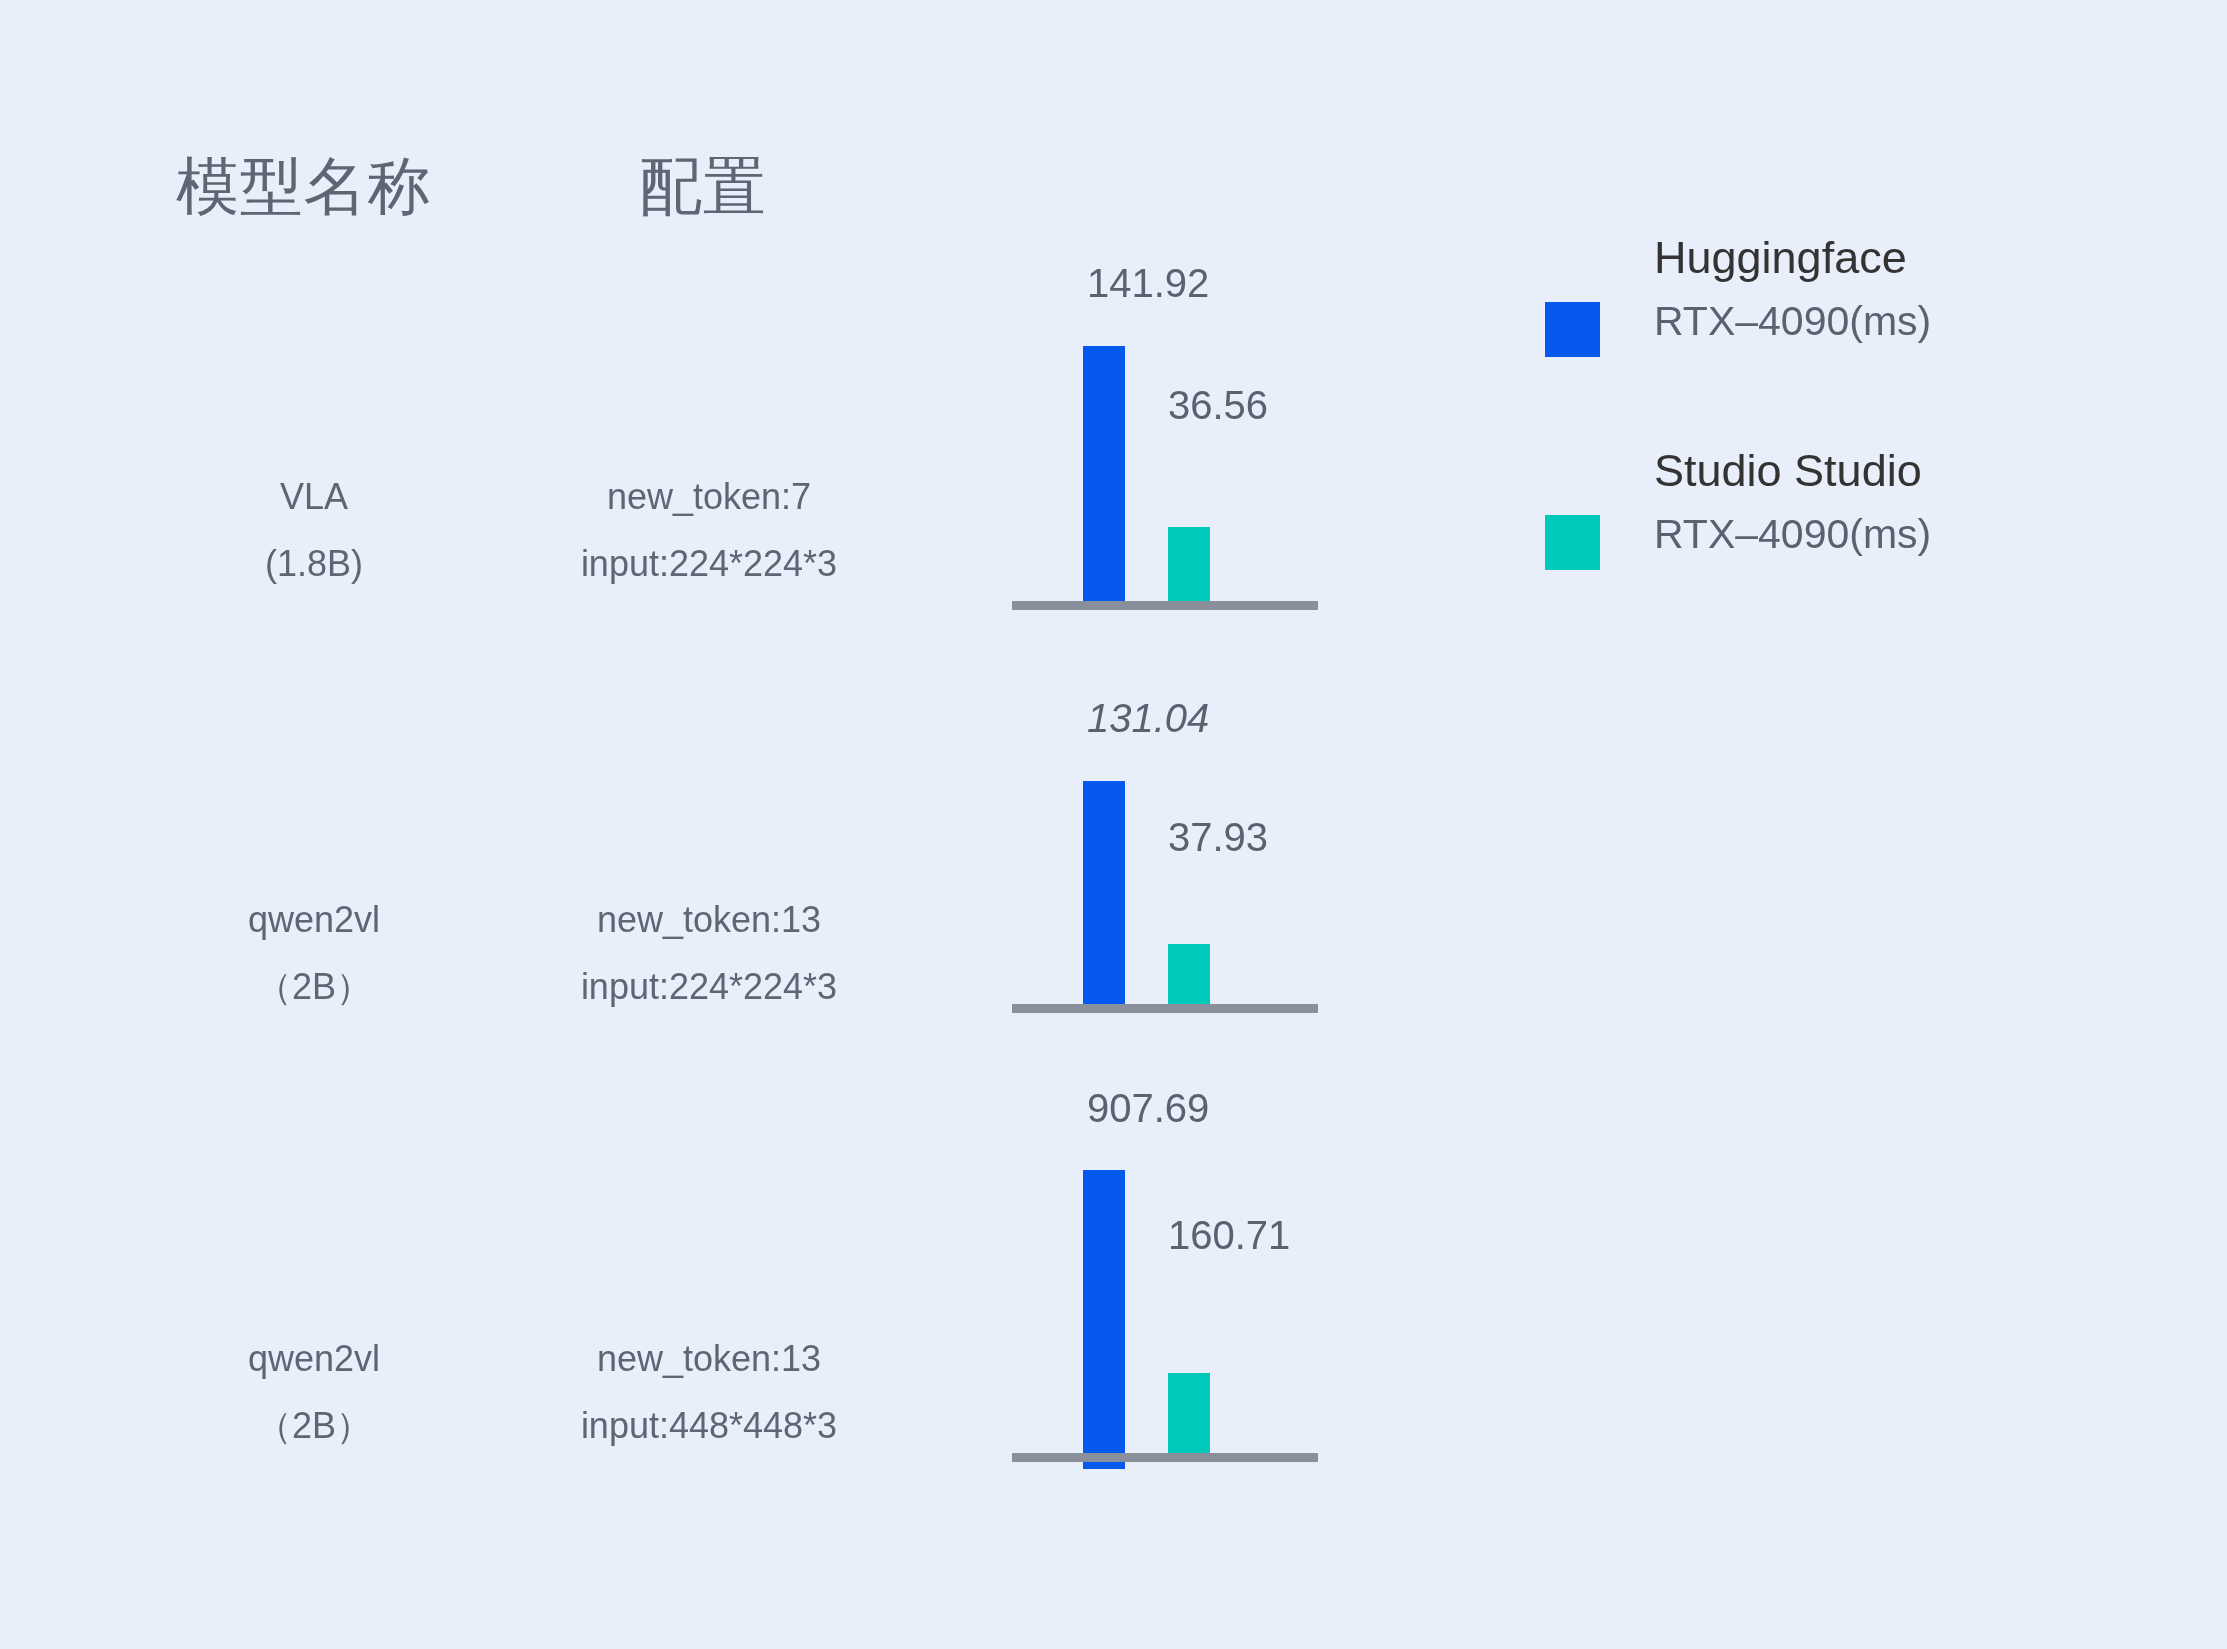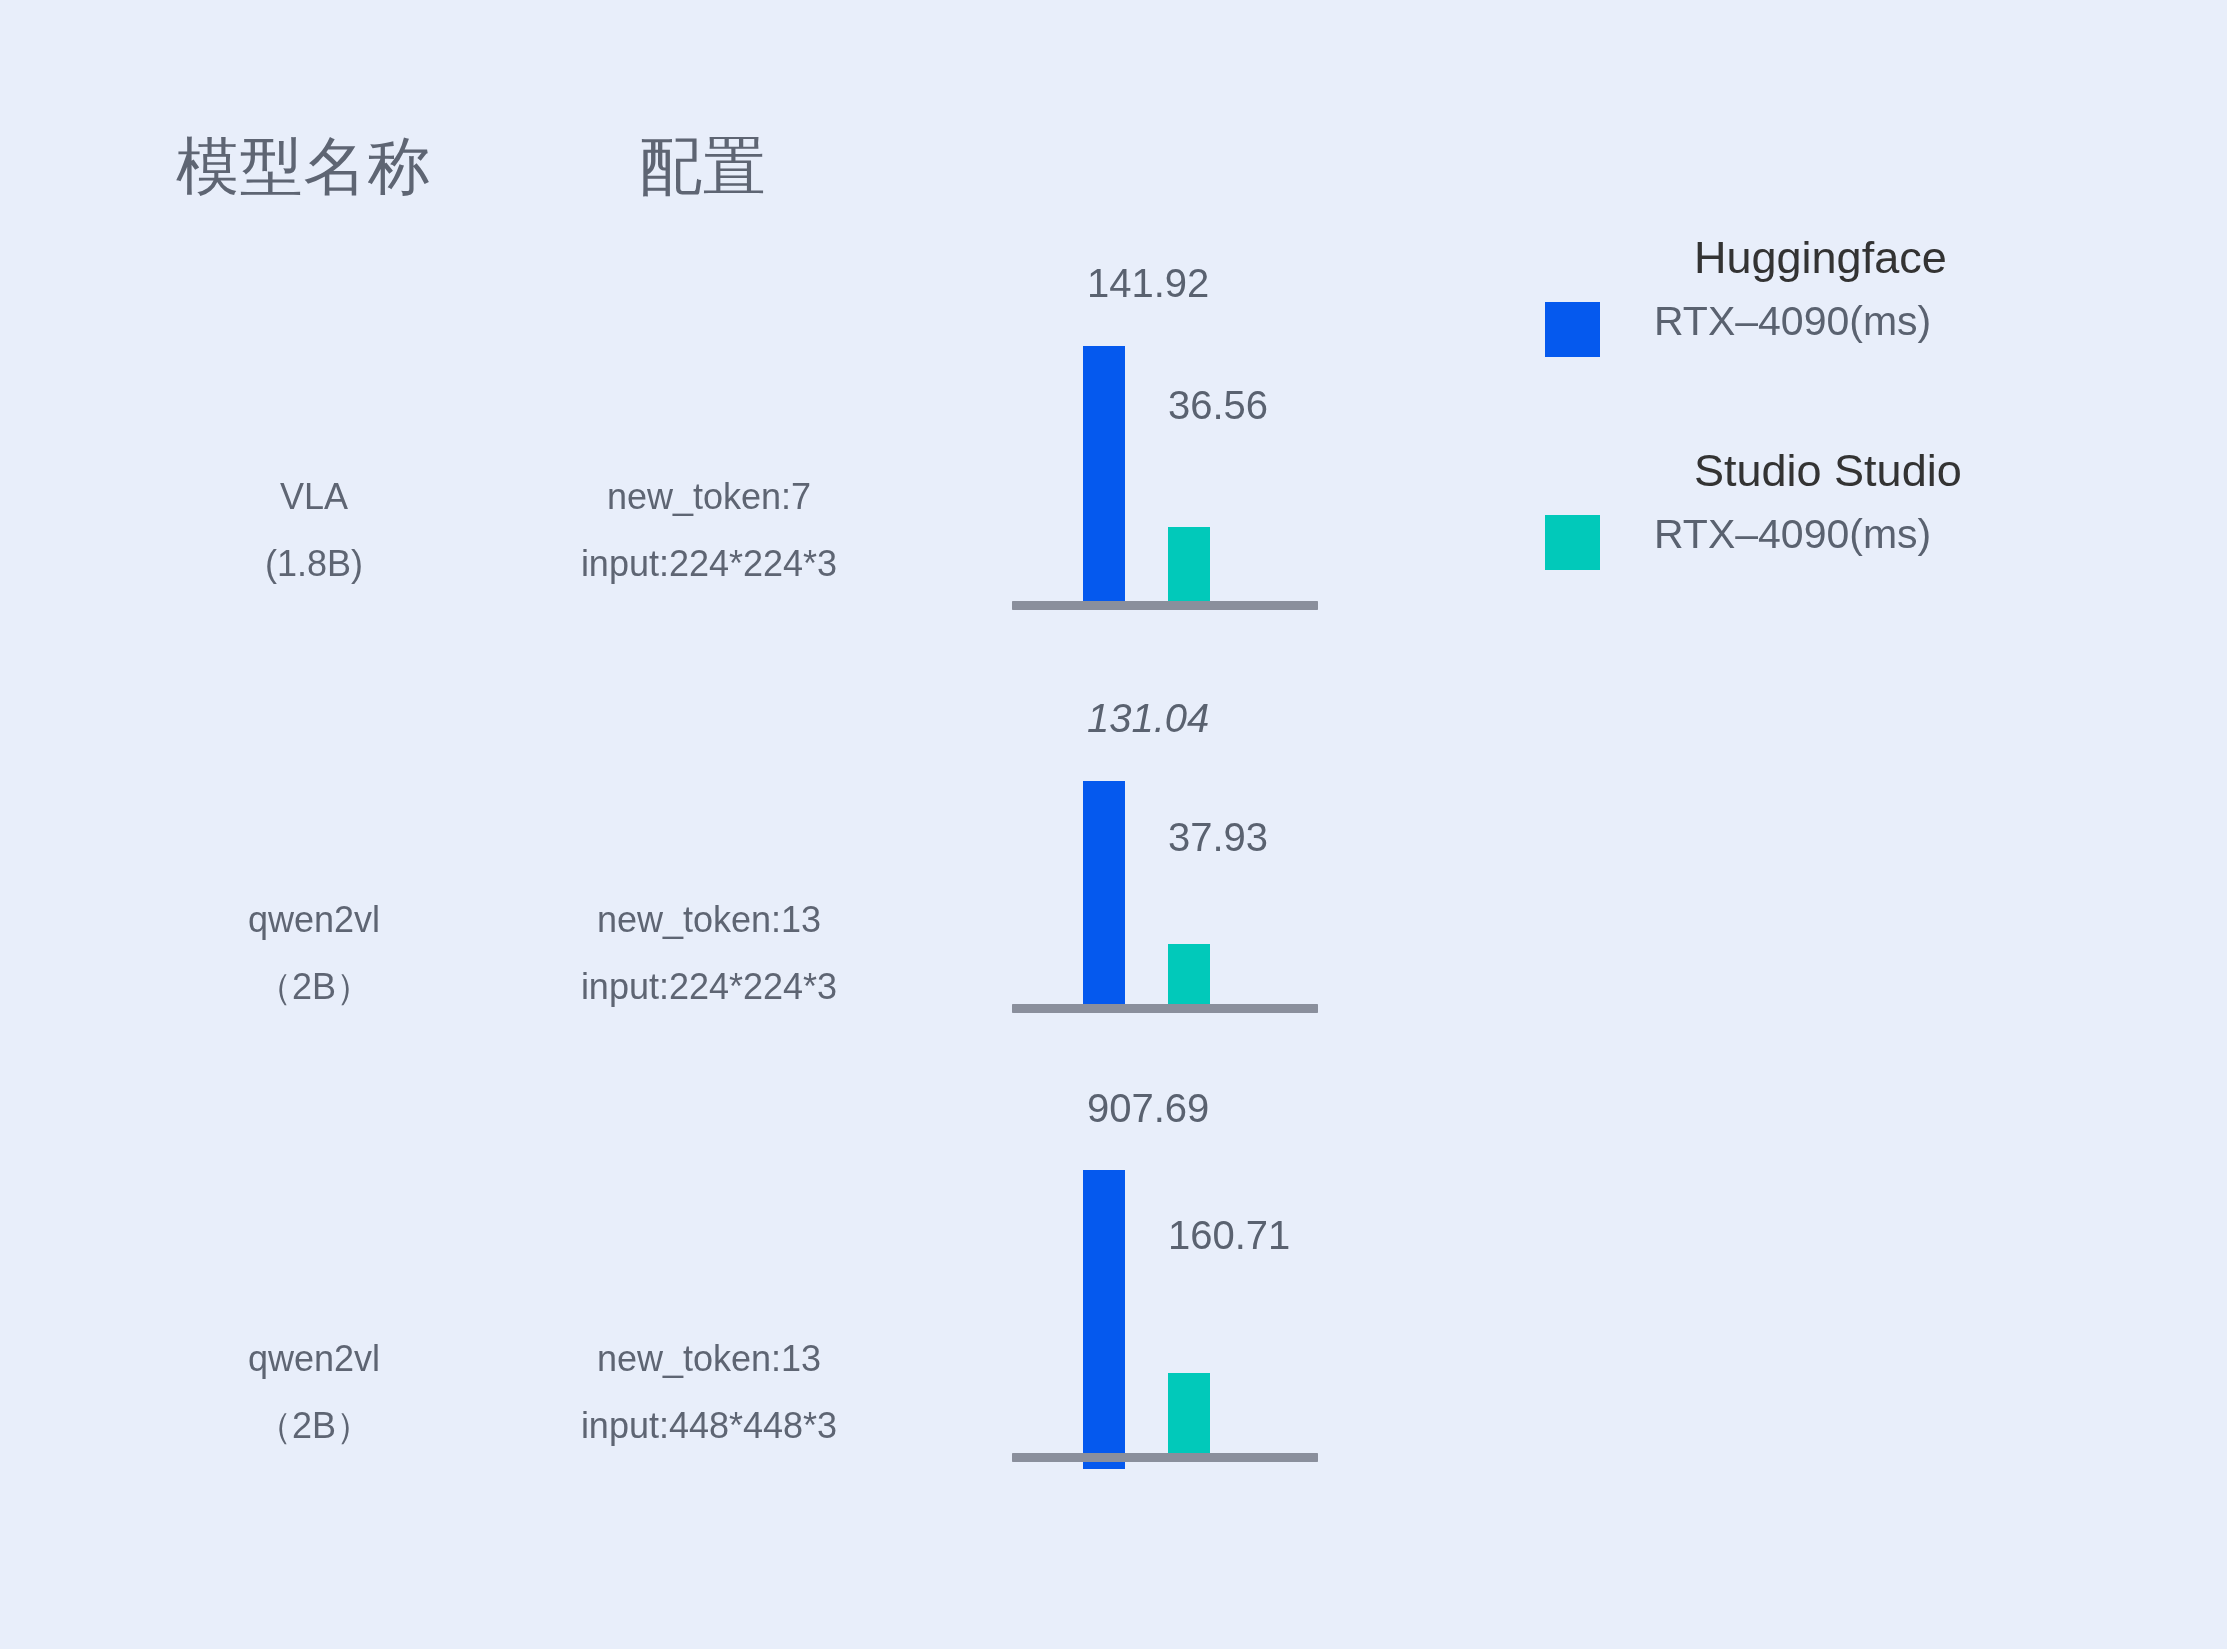--- a/index.html
+++ b/index.html
@@ -23,20 +23,21 @@
 
   
   .col-header {
     position: absolute;
     color: #5e6573;
     font-size: 63px;
     line-height: 1;
     font-weight: 400;
     white-space: nowrap;
     letter-spacing: 0.8px;
+    margin-top: 20px;
   }
   #header-model  { left: 176px; top: 135px; }
   #header-config { left: 639px; top: 135px; }
 
   
   .label-cell {
     position: absolute;
     color: #5e6573;
     font-size: 36px;
     line-height: 67px;
@@ -115,21 +116,20 @@
   .legend-item.li2 .legend-swatch { top: 67px; background: #01c9ba; }
 
   .legend-title {
     position: absolute;
     left: 114px;
     top: 0px;
     font-size: 45px;
     line-height: 1;
     color: #333333;
     white-space: nowrap;
-    margin-left: 40px;
   }
   .legend-sub {
     position: absolute;
     left: 114px;
     top: 66px;
     font-size: 41px;
     line-height: 1;
     color: #5a6270;
     white-space: nowrap;
   }

